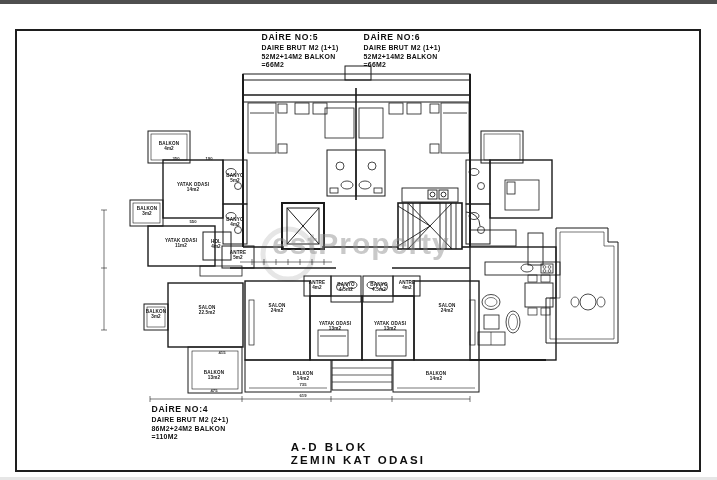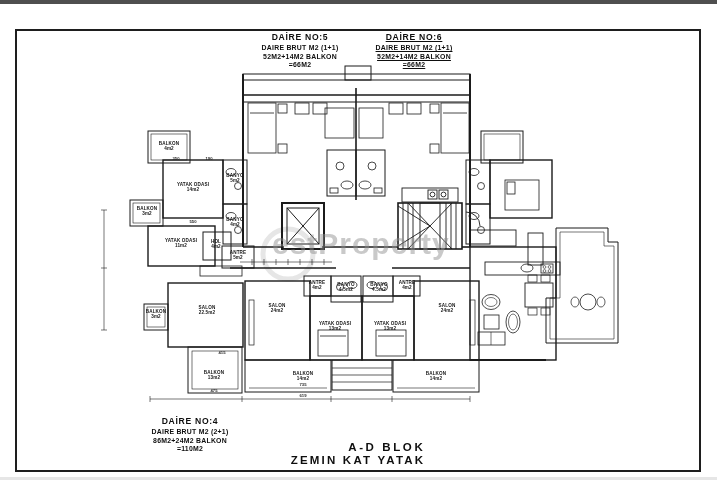--- a/index.html
+++ b/index.html
@@ -3,25 +3,25 @@
 <meta charset="utf-8">
 <style>
   html,body{margin:0;padding:0;background:#fff;}
   .sheet{position:relative;width:717px;height:480px;background:#ffffff;
          font-family:"Liberation Sans",sans-serif;overflow:hidden;}
   .topbar{position:absolute;left:0;top:0;width:717px;height:4px;background:#4f4f4f;}
   .bottombar{position:absolute;left:0;top:477px;width:717px;height:3px;background:#e6e6e6;}
   .frame{position:absolute;left:15px;top:29px;width:686px;height:443px;
          border:2px solid #1e1e1e;box-sizing:border-box;}
   .plan-svg{position:absolute;left:0;top:0;}
-  .apt-label{position:absolute;text-align:center;transform:translateX(-50%);color:#0e0e0e;white-space:nowrap;}
+  .apt-label{position:absolute;transform:translateX(-50%);color:#0e0e0e;white-space:nowrap;}
   .apt-label .name{font-size:8.6px;font-weight:bold;letter-spacing:.7px;margin-bottom:2px;}
   .apt-label .sub{font-size:6.9px;font-weight:bold;letter-spacing:.25px;line-height:1.25;}
   .title-block{position:absolute;left:358px;top:441px;transform:translateX(-50%);
-         text-align:right;color:#0e0e0e;font-weight:bold;white-space:nowrap;}
+         text-align:left;color:#0e0e0e;font-weight:bold;white-space:nowrap;}
   .title-block .t1{font-size:11.5px;letter-spacing:2.6px;}
   .title-block .t2{font-size:11.5px;letter-spacing:2.2px;margin-top:1px;}
   .room-label{position:absolute;transform:translate(-50%,-50%);text-align:center;
          font-size:4.6px;font-weight:bold;color:#151515;line-height:1.15;
          letter-spacing:.15px;white-space:nowrap;}
   .dim-num{position:absolute;transform:translate(-50%,-50%);font-size:4.2px;
          font-weight:bold;color:#2a2a2a;white-space:nowrap;}
   .watermark{position:absolute;left:272px;top:227px;font-size:30px;color:#8f8f8f;
          opacity:.48;letter-spacing:1px;font-weight:bold;pointer-events:none;}
 </style>
@@ -239,37 +239,37 @@
   </svg>
 
   <div class="watermark">estProperty</div>
 
   <div class="apt-label" style="left:300px;top:32px;">
     <div class="name">DAİRE NO:5</div>
     <div class="sub">DAIRE BRUT M2 (1+1)</div>
     <div class="sub">52M2+14M2 BALKON</div>
     <div class="sub">=66M2</div>
   </div>
-  <div class="apt-label" style="left:414px;top:32px;text-decoration:underline;">
+  <div class="apt-label" style="left:402px;top:32px;">
     <div class="name">DAİRE NO:6</div>
     <div class="sub">DAIRE BRUT M2 (1+1)</div>
     <div class="sub">52M2+14M2 BALKON</div>
     <div class="sub">=66M2</div>
   </div>
 
-  <div class="apt-label" style="left:190px;top:416px;">
+  <div class="apt-label" style="left:190px;top:404px;">
     <div class="name">DAİRE NO:4</div>
     <div class="sub">DAIRE BRUT M2 (2+1)</div>
     <div class="sub">86M2+24M2 BALKON</div>
     <div class="sub">=110M2</div>
   </div>
 
   <div class="title-block">
     <div class="t1">A-D BLOK</div>
-    <div class="t2">ZEMIN KAT YATAK</div>
+    <div class="t2">ZEMIN KAT ODASI</div>
   </div>
 
   <div id="room-layer">
       <div class="room-label" style="left: 169px; top: 146px;">
         <div>BALKON</div>
         <div>4m2</div>
       </div>
       <div class="room-label" style="left: 193px; top: 187px;">
         <div>YATAK ODASI</div>
         <div>14m2</div>

